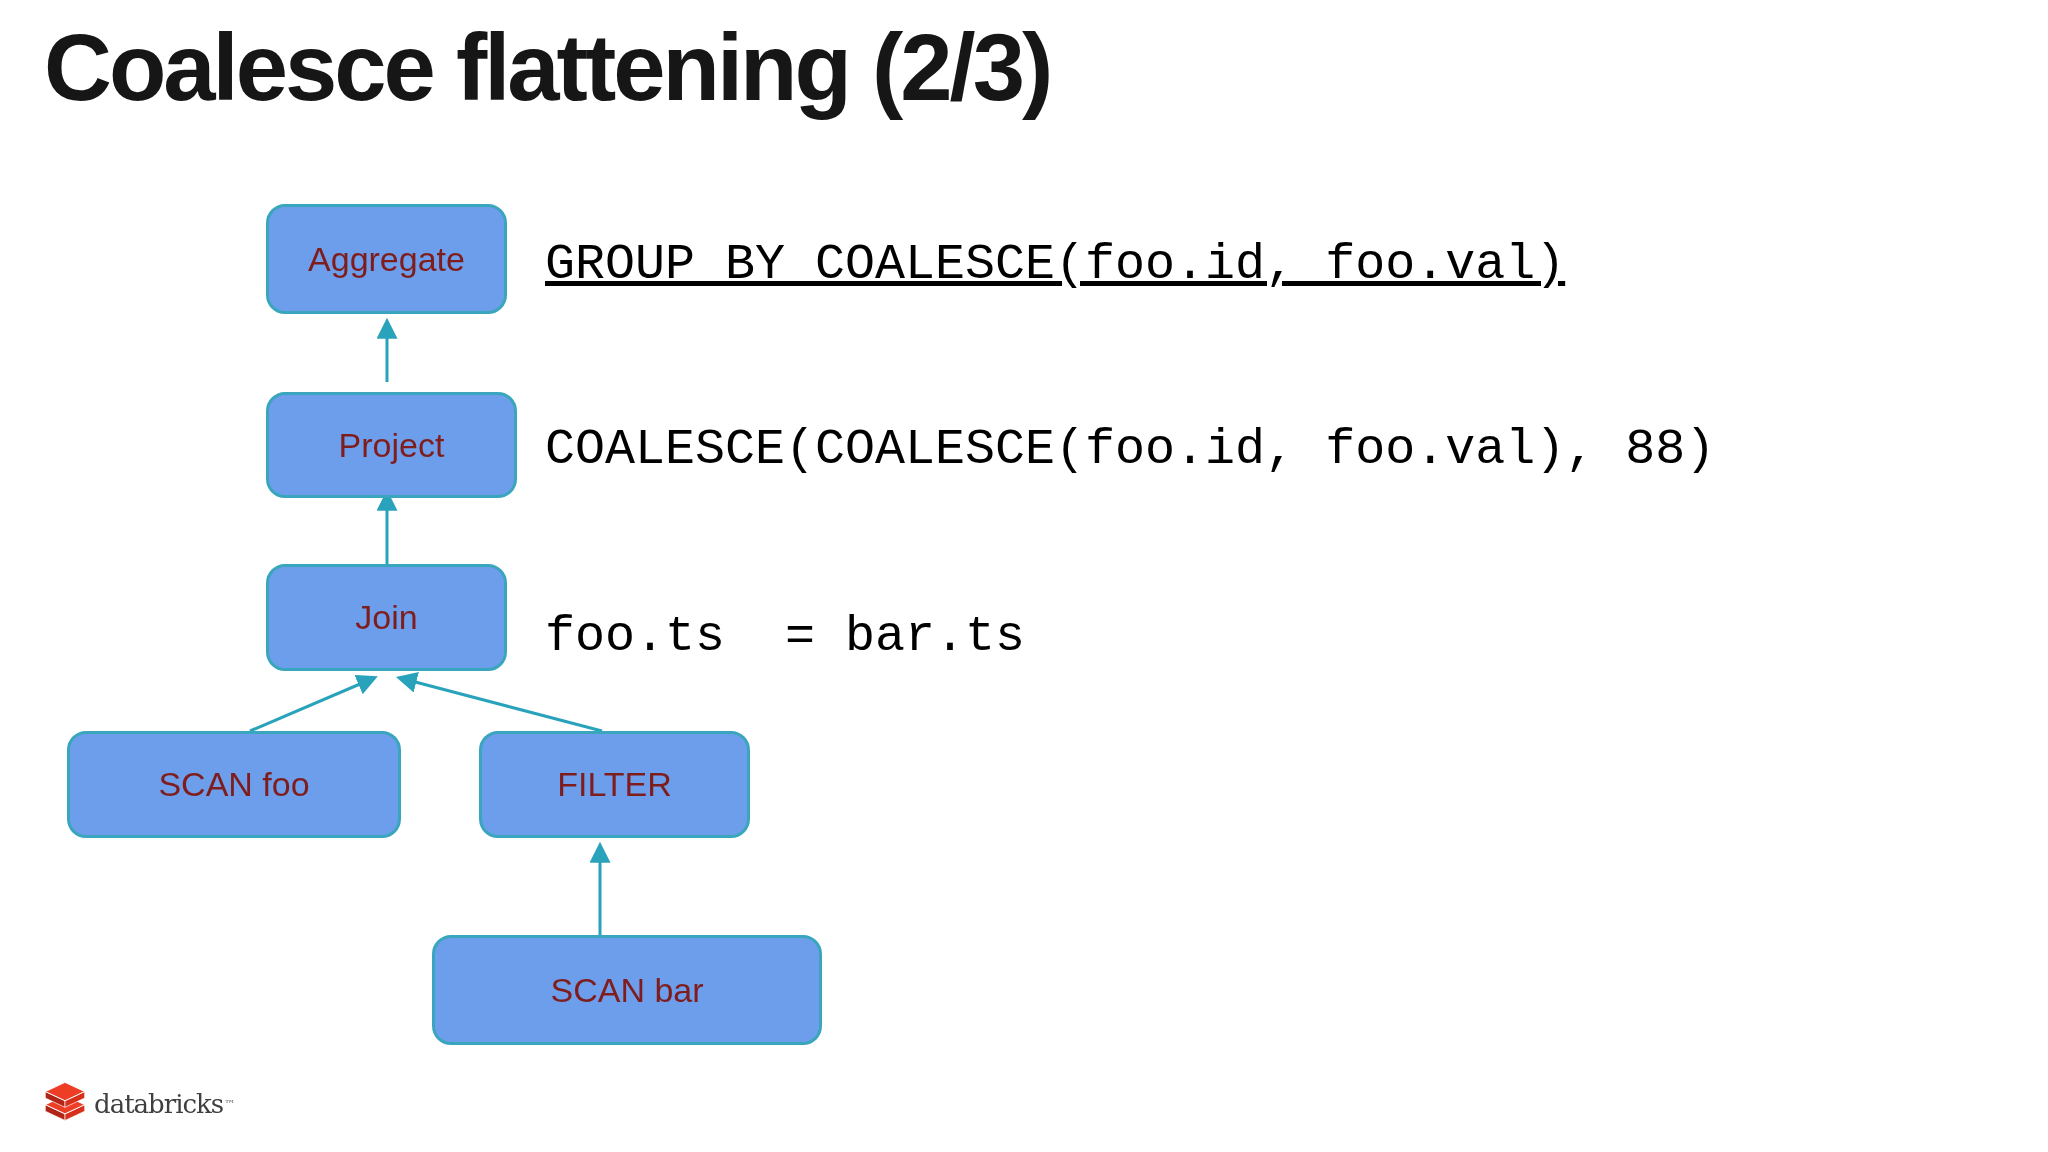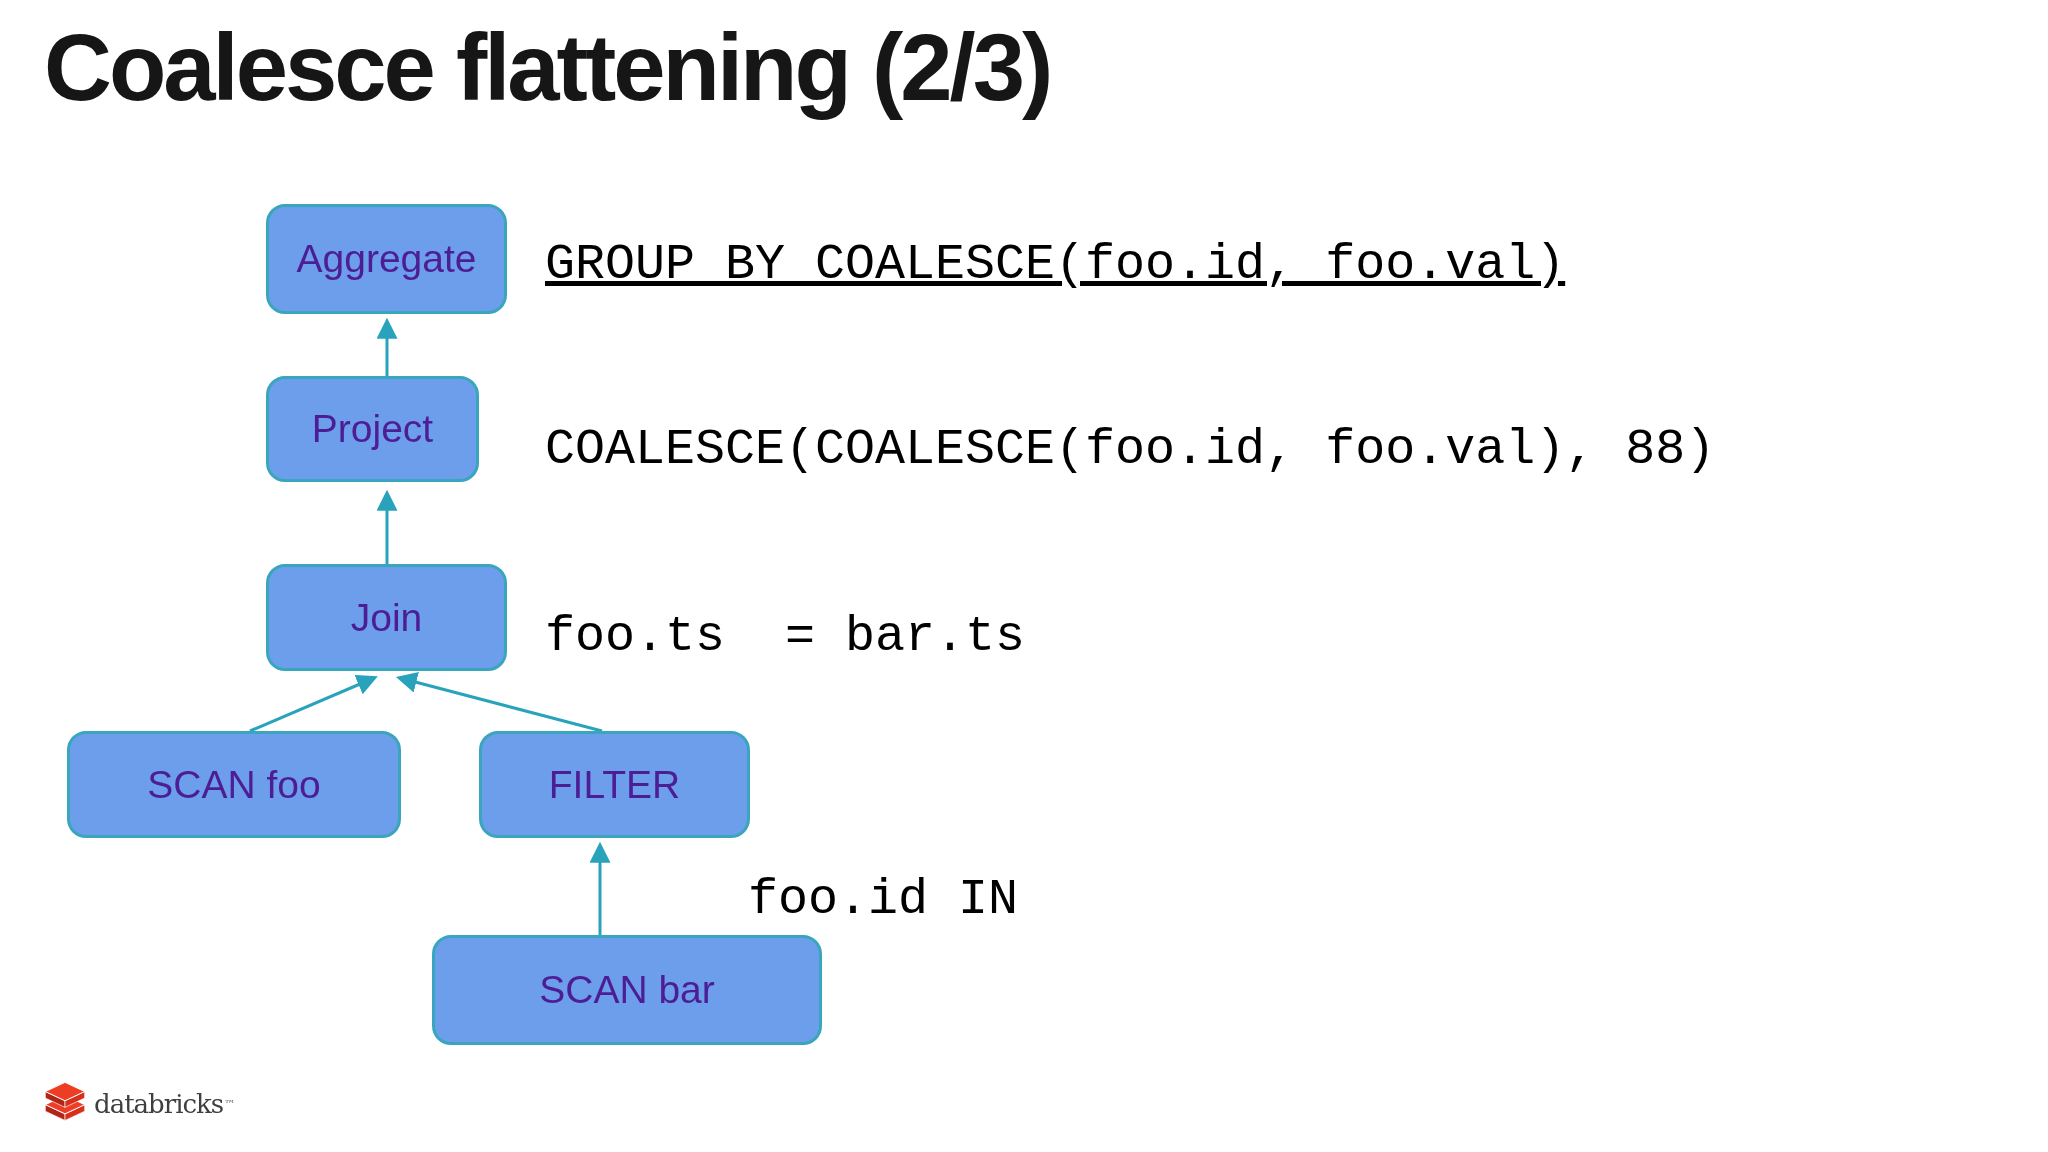--- a/index.html
+++ b/index.html
@@ -10,24 +10,24 @@
   .slide-title{
     position:absolute;left:44px;top:14px;margin:0;
     font-size:94px;font-weight:600;letter-spacing:-3px;color:#161616;
     font-family:"Liberation Sans",sans-serif;white-space:pre;text-align:center;
   }
   .edges{position:absolute;left:0;top:0;width:2048px;height:1152px;pointer-events:none;}
   .node{
     position:absolute;box-sizing:border-box;
     background:#6d9eeb;border:3px solid #3aa6bd;border-radius:19px;
     display:flex;align-items:center;justify-content:center;
-    color:#4c1d95;font-size:39px;text-align:right;
+    color:#7f1d1d;font-size:34px;text-align:right;
   }
   .node-aggregate{left:266px;top:204px;width:241px;height:110px;}
-  .node-project  {left:266px;top:376px;width:213px;height:106px;}
+  .node-project  {left:266px;top:392px;width:251px;height:106px;}
   .node-join     {left:266px;top:564px;width:241px;height:107px;}
   .node-scan-foo {left:67px; top:731px;width:334px;height:107px;}
   .node-filter   {left:479px;top:731px;width:271px;height:107px;}
   .node-scan-bar {left:432px;top:935px;width:390px;height:110px;}
   .annotation{
     position:absolute;color:#000;
     font-family:"Liberation Mono","DejaVu Sans Mono",monospace;
     font-size:50px;line-height:64px;white-space:pre;
   }
   .annotation-aggregate{left:545px;top:233px;text-decoration:underline;}
@@ -82,21 +82,20 @@
   <span>FILTER</span>
 </div>
 <div class="node node-scan-bar">
   <span>SCAN bar</span>
 </div>
 
 <div class="annotation annotation-aggregate">GROUP BY COALESCE(foo.id, foo.val)</div>
 <div class="annotation annotation-project">COALESCE(COALESCE(foo.id, foo.val), 88)</div>
 <div class="annotation annotation-join">foo.ts  = bar.ts</div>
 <div class="annotation annotation-filter">
-  <div>foo.id IN</div>
 </div>
 
 <div class="logo">
   <svg class="logo-icon" viewBox="0 0 64 66">
 
     <g transform="translate(0,20)">
       <polygon points="2,14 32,28 32,38 2,24" fill="#b02518" stroke="#ffffff" stroke-width="1"></polygon>
       <polygon points="62,14 32,28 32,38 62,24" fill="#d82e1c" stroke="#ffffff" stroke-width="1"></polygon>
       <polygon points="32,0 62,14 32,28 2,14" fill="#ee3d25" stroke="#ffffff" stroke-width="1.5"></polygon>
     </g>

